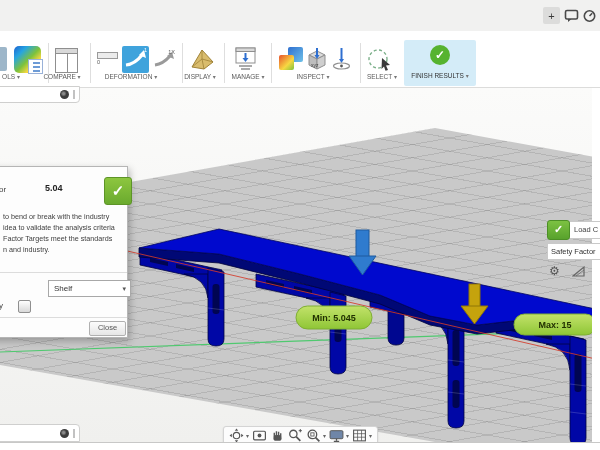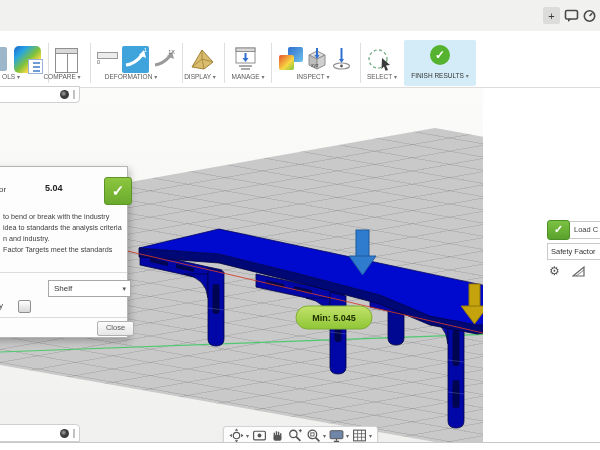--- a/index.html
+++ b/index.html
@@ -33,21 +33,21 @@
   .def-active{background:#3fa3dc;border-radius:2px;}
   .badge-w{position:absolute;right:2px;top:1px;font-size:5.5px;color:#fff;}
   .badge-g{position:absolute;right:1px;top:1px;font-size:5.5px;color:#555;}
   .finish{background:#d4ecf8;border-radius:2px;}
   .finish .circ{position:absolute;left:26px;top:5px;width:20px;height:20px;border-radius:50%;background:#56b32f;color:#fff;font-size:12px;font-weight:bold;text-align:center;line-height:20px;}
   .finish .flabel{position:absolute;left:0;right:0;top:32px;text-align:center;font-size:6.5px;color:#333;white-space:nowrap;}
   .grad-sq1{background:linear-gradient(135deg,#2e6fd0,#6fc1e8);}
   .grad-sq2{background:linear-gradient(135deg,#e8512b,#f7d842 60%,#7ec23b);}
 
   
-  #viewport{left:0;top:88px;width:483px;height:354px;background:linear-gradient(#fbfbfa,#f0f0ee);overflow:hidden;}
+  #viewport{left:0;top:88px;width:592px;height:354px;background:linear-gradient(#fbfbfa,#f0f0ee);overflow:hidden;}
   #gridplane{position:absolute;left:0;top:0;width:600px;height:354px;background-color:#c9c9c9;
     background-image:repeating-linear-gradient(10deg,rgba(80,80,80,.17) 0 1px,transparent 1px 13px),
                      repeating-linear-gradient(-10deg,rgba(80,80,80,.17) 0 1px,transparent 1px 13px);
     clip-path:polygon(0px 117px,435px 40px,600px 70px,600px 354px,435px 354px,0px 277px);}
   #scene{position:absolute;left:0;top:0;}
 
   
   #loadcase{left:547px;top:221px;height:18px;display:flex;align-items:center;}
   #loadcase .chk{width:21px;height:18px;background:linear-gradient(#7cc142,#58a22c);border:1px solid #4c8f26;border-radius:3px;color:#fff;font-size:11px;font-weight:bold;text-align:center;line-height:17px;}
   #loadcase .lbl{height:16px;background:#fff;border:1px solid #c9c9c9;border-left:none;font-size:7.5px;color:#444;line-height:16px;padding:0 4px;width:40px;white-space:nowrap;overflow:hidden;}
@@ -73,21 +73,21 @@
   
   #dialog{left:-60px;top:166px;width:186px;height:170px;background:#fdfdfd;border:1px solid #b5b5b5;box-shadow:2px 3px 7px rgba(0,0,0,.25);}
   #dialog .frag{position:absolute;font-size:8px;color:#444;}
   #dialog .fval{position:absolute;left:104px;top:16px;font-size:9px;font-weight:bold;color:#222;}
   #dialog .chkbtn{position:absolute;left:163px;top:10px;width:26px;height:26px;background:linear-gradient(#8dc63f,#6aaa2e);border:1px solid #5d9427;border-radius:3px;color:#fff;font-size:15px;font-weight:bold;text-align:center;line-height:25px;}
   #dialog .body{position:absolute;left:62px;top:44px;width:122px;font-size:7.2px;line-height:11px;color:#3d3d3d;}
   #dialog .hr{position:absolute;left:0;right:0;height:1px;background:#dcdcdc;}
   #dialog .select{position:absolute;left:107px;top:113px;width:76px;height:15px;background:#fff;border:1px solid #a8a8a8;font-size:8px;color:#333;line-height:15px;padding-left:5px;}
   #dialog .select .scaret{position:absolute;right:4px;top:0;font-size:7px;color:#555;}
   #dialog .cbx{position:absolute;left:77px;top:133px;width:11px;height:11px;border:1px solid #8f8f8f;border-radius:2px;background:linear-gradient(#ffffff,#d8d8d8);}
-  #dialog .closebtn{position:absolute;left:156px;top:154px;width:35px;height:13px;background:linear-gradient(#fcfcfc,#e6e6e6);border:1px solid #b0b0b0;border-radius:2px;font-size:7.5px;color:#555;text-align:center;line-height:12px;}
+  #dialog .closebtn{position:absolute;left:148px;top:154px;width:35px;height:13px;background:linear-gradient(#fcfcfc,#e6e6e6);border:1px solid #b0b0b0;border-radius:2px;font-size:7.5px;color:#555;text-align:center;line-height:12px;}
 </style>
 </head>
 <body>
 
 <div id="app">
 
   <div class="abs" id="tabbar">
     <div class="abs" id="newtab">+</div>
     <svg class="abs tb-ico" style="left:564px;" viewBox="0 0 15 14">
       <rect x="1.5" y="1.5" width="12" height="8.5" rx="1.5" fill="none" stroke="#4a4a4a" stroke-width="1.6"></rect>
@@ -349,23 +349,23 @@
   </div>
 
   <div class="abs" id="winbottom"></div>
 
   <div class="abs" id="dialog">
     <span class="frag" style="left:58px;top:18px;">or</span>
     <span class="fval">5.04</span>
     <div class="chkbtn">✓</div>
     <div class="body">
       <div>to bend or break with the industry</div>
-      <div>idea to standards the analysis criteria</div>
+      <div>idea to validate the analysis criteria</div>
+      <div>Factor Targets meet the standards</div>
       <div>n and industry.</div>
-      <div>Factor Targets meet the standards</div>
     </div>
     <div class="hr" style="top:105px;"></div>
     <div class="select">
       <span>Shelf</span>
       <span class="scaret">▾</span>
     </div>
     <span class="frag" style="left:58px;top:134px;">y</span>
     <div class="cbx"></div>
     <div class="hr" style="top:150px;"></div>
     <div class="closebtn">Close</div>

